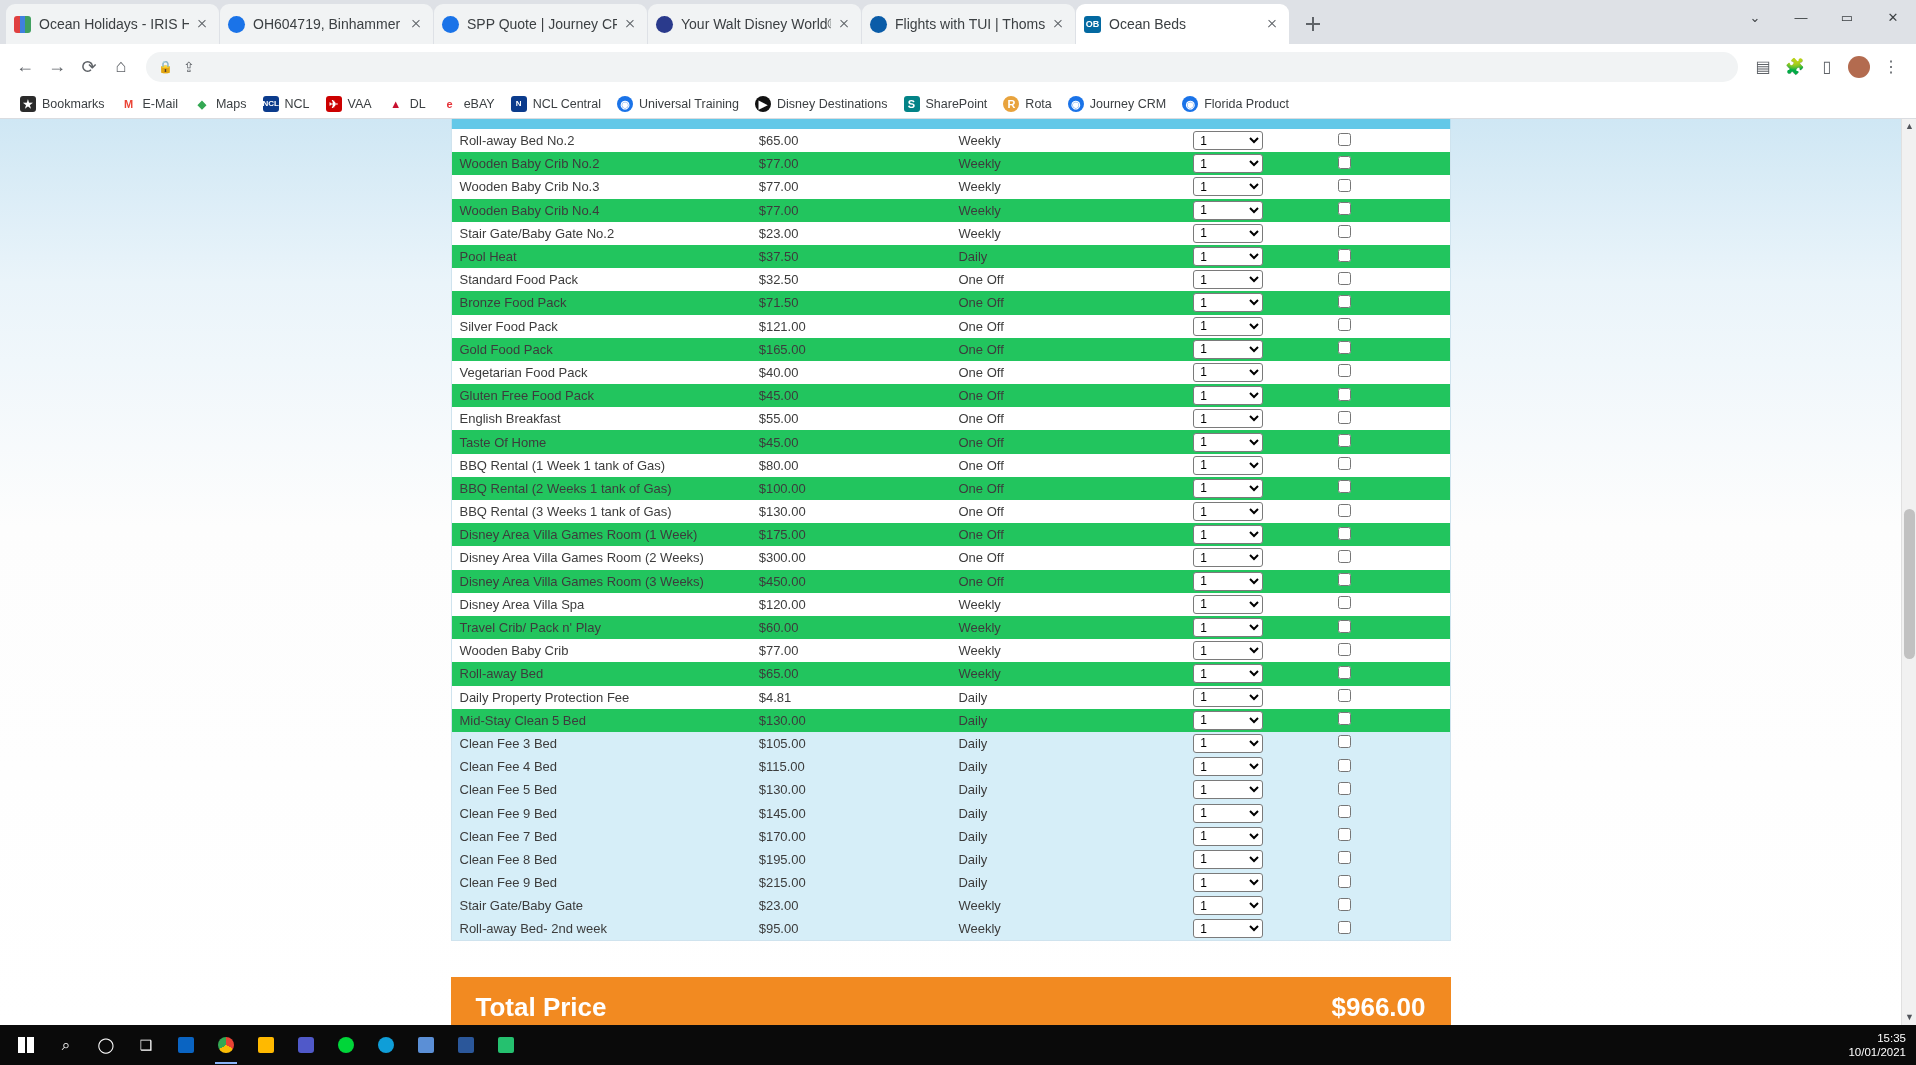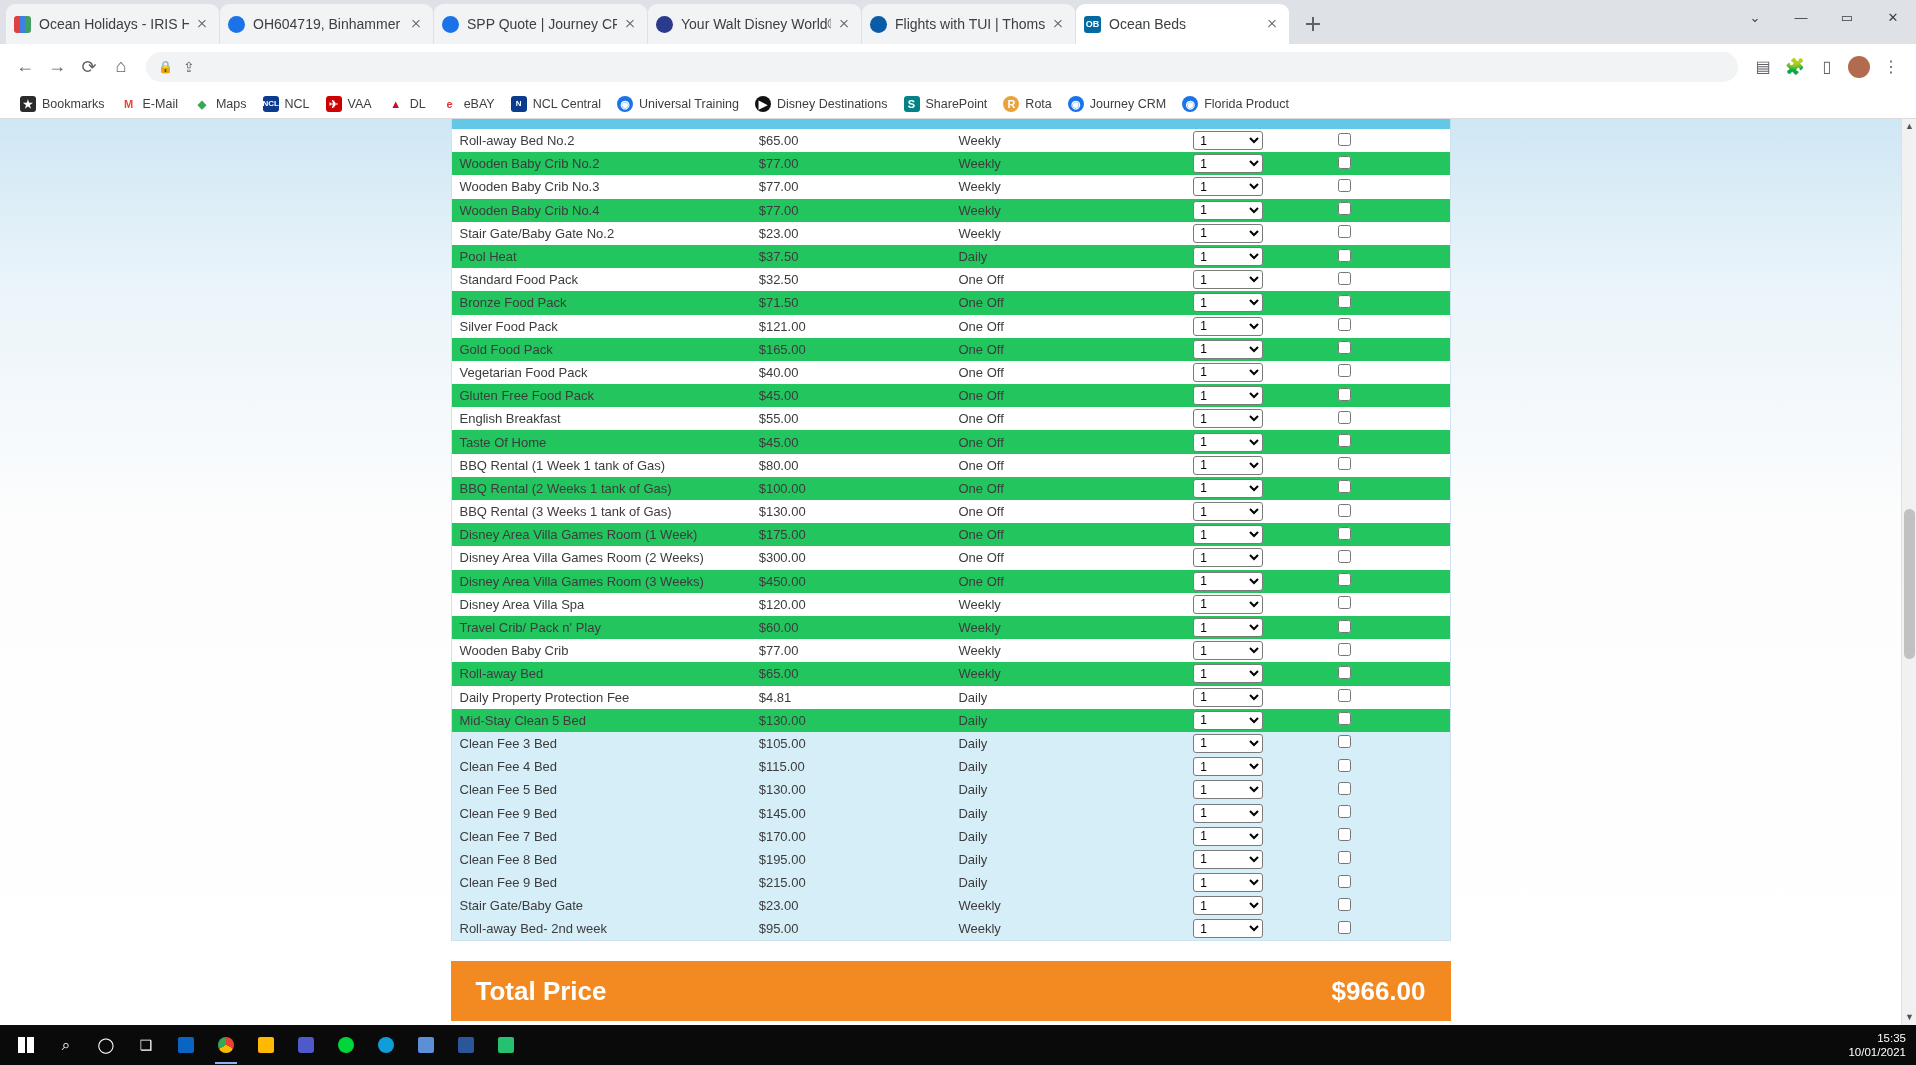--- a/index.html
+++ b/index.html
@@ -183,21 +183,21 @@
     background: #fff;
     padding: 0 2px;
     color:#000;
   }
   input.chk {
     width: 13px; height: 13px; margin: 0;
   }
 
   .total-bar {
     width: 1000px;
-    margin: 20px auto 0 auto;
+    margin: 36px auto 0 auto;
     height: 60px;
     background: #f28a21;
     display: flex;
     align-items: center;
     justify-content: space-between;
     padding: 0 25px;
     color: #ffffff;
     font-size: 26px;
     font-weight: bold;
   }

